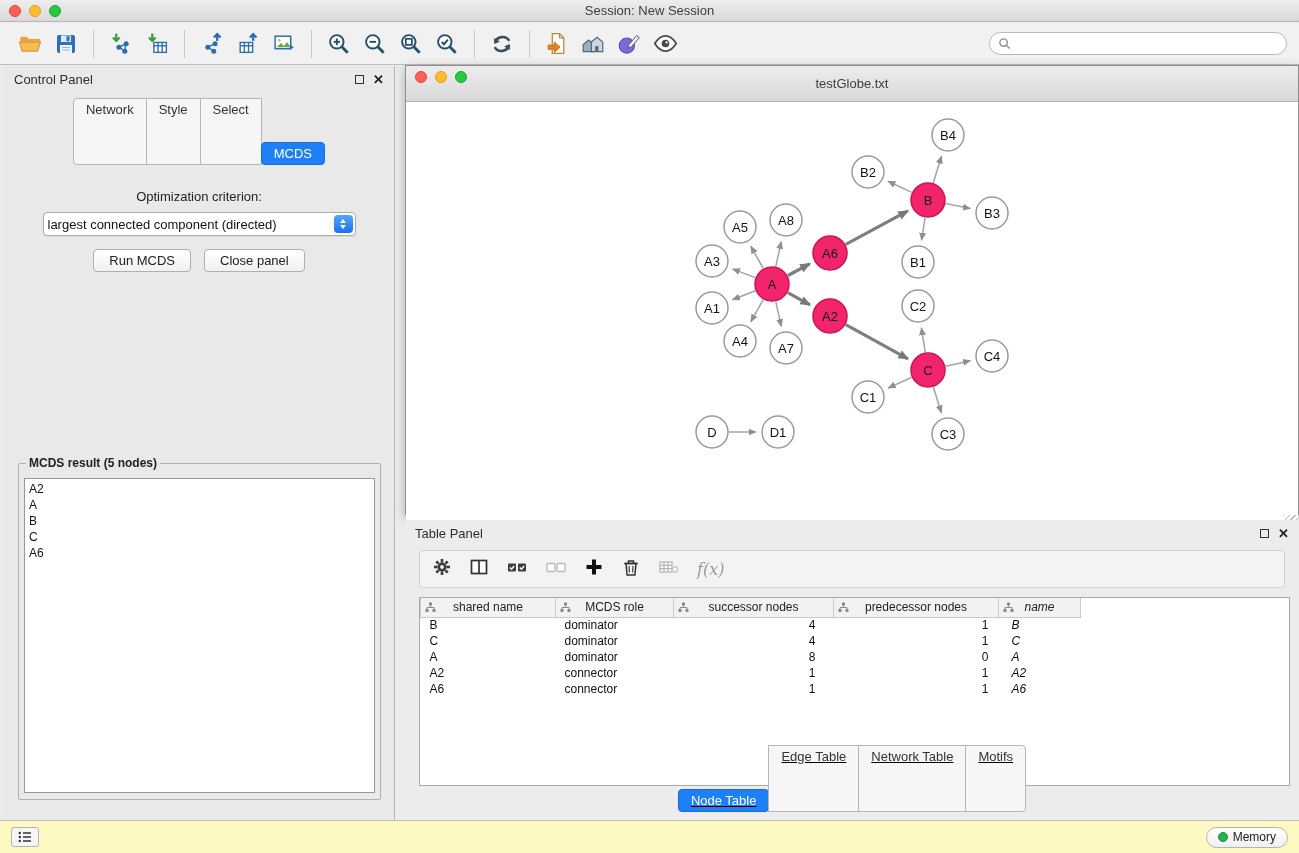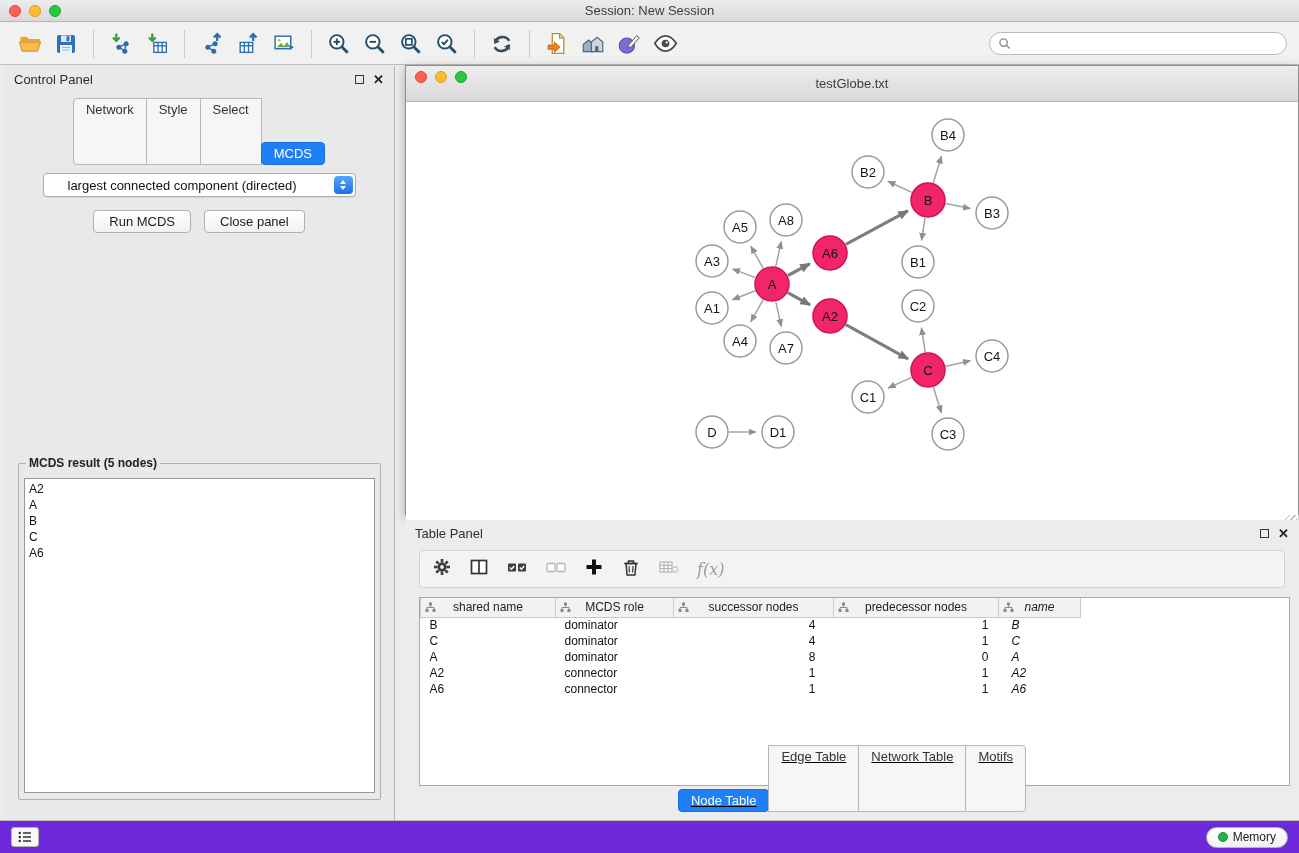--- a/index.html
+++ b/index.html
@@ -43,21 +43,21 @@
   .seg { font-size:13px; color:#333; background:#f6f6f6; border:1px solid #b7b7b7;
     padding:3px 12px; margin-left:-1px; cursor:default; }
   .seg:first-child { border-radius:4px 0 0 4px; margin-left:0; }
   .seg:last-child { border-radius:0 4px 4px 0; }
   .seg.active { background:#1f7ff6; border-color:#146ee0; color:#fff; border-radius:4px;margin-top:44px; }
 
   .opt-label { text-align:center; font-size:13px; color:#222; margin-top:24px; }
   .dropdown { width:313px; height:24px; margin:8px auto 0; background:#fff;
     border:1px solid #adadad; border-radius:4px; display:flex; align-items:center;
     box-shadow:0 1px 1px rgba(0,0,0,.08); }
-  .dropdown .dtext { flex:1; font-size:13px; color:#111; padding-left:24px; white-space:nowrap;
+  .dropdown .dtext { flex:1; font-size:13px; color:#111; padding-left:4px; white-space:nowrap;
     overflow:hidden; }
   .stepper { width:19px; height:18px; margin:2px; border-radius:4px;
     background:linear-gradient(#55a6f9,#1a72ef); display:flex; flex-direction:column;
     align-items:center; justify-content:center; gap:2px; }
   .tri-up { width:0; height:0; border-left:3.5px solid transparent; border-right:3.5px solid transparent;
     border-bottom:4px solid #fff; }
   .tri-dn { width:0; height:0; border-left:3.5px solid transparent; border-right:3.5px solid transparent;
     border-top:4px solid #fff; }
 
   .cp-buttons { display:flex; justify-content:center; gap:13px; margin-top:13px; }
@@ -106,21 +106,21 @@
   .col0 { width:135px; } .col1 { width:118px; } .col2 { width:160px; }
   .col3 { width:165px; } .col4 { width:82px;font-style:italic; }
   td.col0 { padding-left:9px; } td.col1 { padding-left:9px; }
   td.col2 { text-align:right; padding-right:18px; }
   td.col3 { text-align:right; padding-right:10px; }
   td.col4 { padding-left:13px; }
   .tp-tabs { position:absolute; left:0; right:0; bottom:7px; display:flex; justify-content:center;text-decoration:underline; }
 
   
   .statusbar { position:absolute; left:0; right:0; bottom:0; height:33px;
-    background:#6d28d9; border-top:1px solid #bdbdbd; display:flex; align-items:center;
+    background:#fef9c3; border-top:1px solid #bdbdbd; display:flex; align-items:center;
     padding:0 11px;margin-top:16px; }
   .status-left-btn { width:28px; height:20px; background:#f6f6f6; border:1px solid #b3b3b3;
     border-radius:3px; display:flex; align-items:center; justify-content:center; }
   .memory-btn { margin-left:auto; height:21px; background:linear-gradient(#ffffff,#f0f0f0);
     border:1px solid #b3b3b3; border-radius:11px; display:flex; align-items:center;
     gap:5px; padding:0 11px; font-size:12px; color:#222; }
   .mem-dot { width:10px; height:10px; border-radius:50%; background:#24b24a; border:1px solid #1a8c38; }
 </style>
 </head>
 <body>
@@ -301,20 +301,21 @@
         <span class="float-ic"></span>
         <span class="close-ic">✕</span>
       </span>
     </div>
     <div class="segbar" id="cp-tabs">
         <div class="seg">Network</div>
         <div class="seg">Style</div>
         <div class="seg">Select</div>
         <div class="seg active">MCDS</div>
       </div>
+    <div class="opt-label">Optimization criterion:</div>
     <div class="dropdown">
       <span class="dtext">largest connected component (directed)</span>
       <span class="stepper">
         <span class="tri-up"></span>
           <span class="tri-dn"></span>
       </span>
     </div>
     <div class="cp-buttons">
       <button class="btn">Run MCDS</button>
       <button class="btn">Close panel</button>

